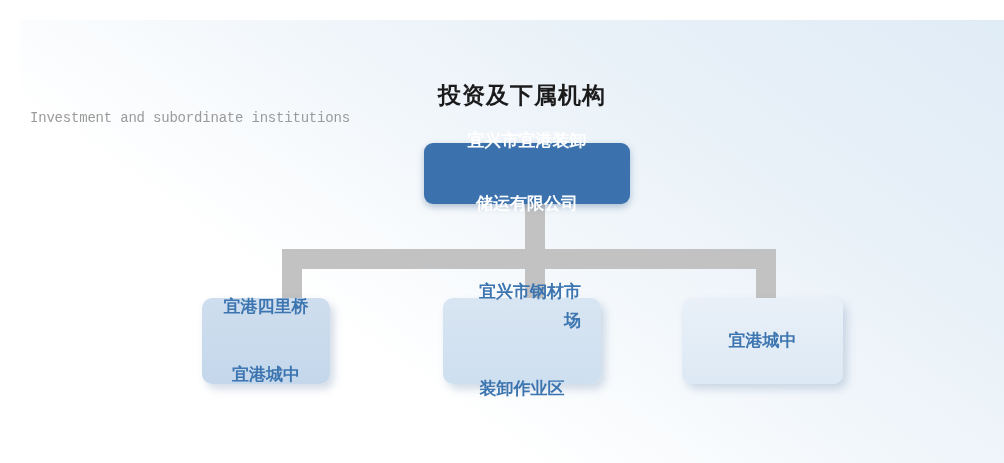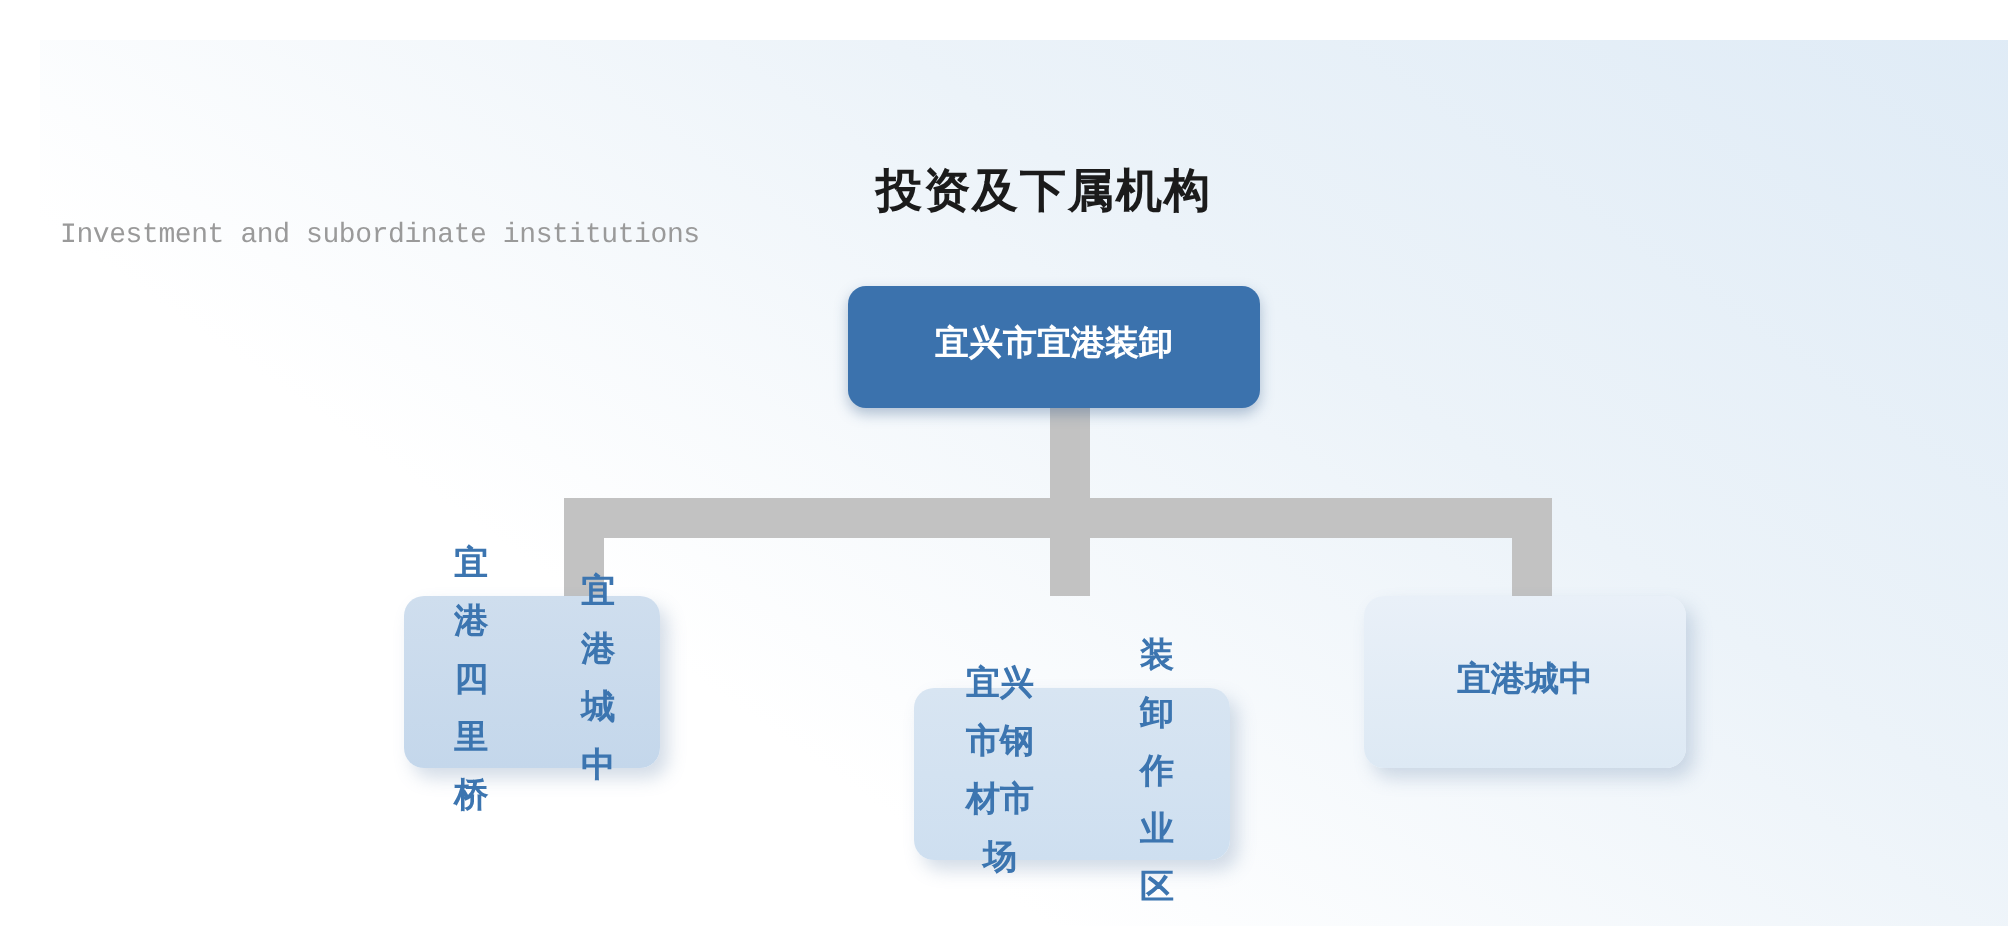--- a/index.html
+++ b/index.html
@@ -31,24 +31,24 @@
     left: 0;
     width: 100%;
     text-align: left;
     font-size: 14px;
     color: #9a9a9a;
     letter-spacing: -0.2px;
   }
   .node {
     position: absolute;
     display: flex;
-    flex-direction: row;
+    flex-direction: column;
     align-items: center;
     justify-content: center;
-    text-align: center;
+    text-align: right;
     border-radius: 9px;
     gap: 19px;
   }
   .node-root {
     left: 404px;
     top: 123px;
     width: 206px;
     height: 61px;
     background: #3b72ad;
     color: #ffffff;
@@ -66,24 +66,23 @@
     line-height: 29px;
     border-radius: 10px;
     box-shadow: 4px 5px 9px rgba(110, 140, 175, 0.30);
   }
   .node-child-1 {
     left: 182px;
     width: 128px;
     background: linear-gradient(180deg, #cfdeee 0%, #c4d7eb 100%);
   }
   .node-child-2 {
-    left: 437px;
+    left: 423px;
     width: 158px;
     background: linear-gradient(180deg, #d8e5f2 0%, #cedff0 100%);
-    margin-top: 46px;
   }
   .node-child-3 {
     left: 662px;
     width: 161px;
     background: linear-gradient(180deg, #e9f0f8 0%, #dde9f4 100%);
   }
   .connector {
     position: absolute;
     background: #c2c2c2;
   }
@@ -102,20 +101,21 @@
   <div class="page-subtitle">Investment and subordinate institutions</div>
 
   <div class="connector conn-stem"></div>
   <div class="connector conn-crossbar"></div>
   <div class="connector conn-drop-1"></div>
   <div class="connector conn-drop-2"></div>
   <div class="connector conn-drop-3"></div>
 
   <div class="node node-root">
     <span>宜兴市宜港装卸</span>
+    <span>储运有限公司</span>
   </div>
 
   <div class="node node-child node-child-1">
     <span>宜港四里桥</span>
     <span>宜港城中</span>
   </div>
 
   <div class="node node-child node-child-2">
     <span>宜兴市钢材市场</span>
     <span>装卸作业区</span>

